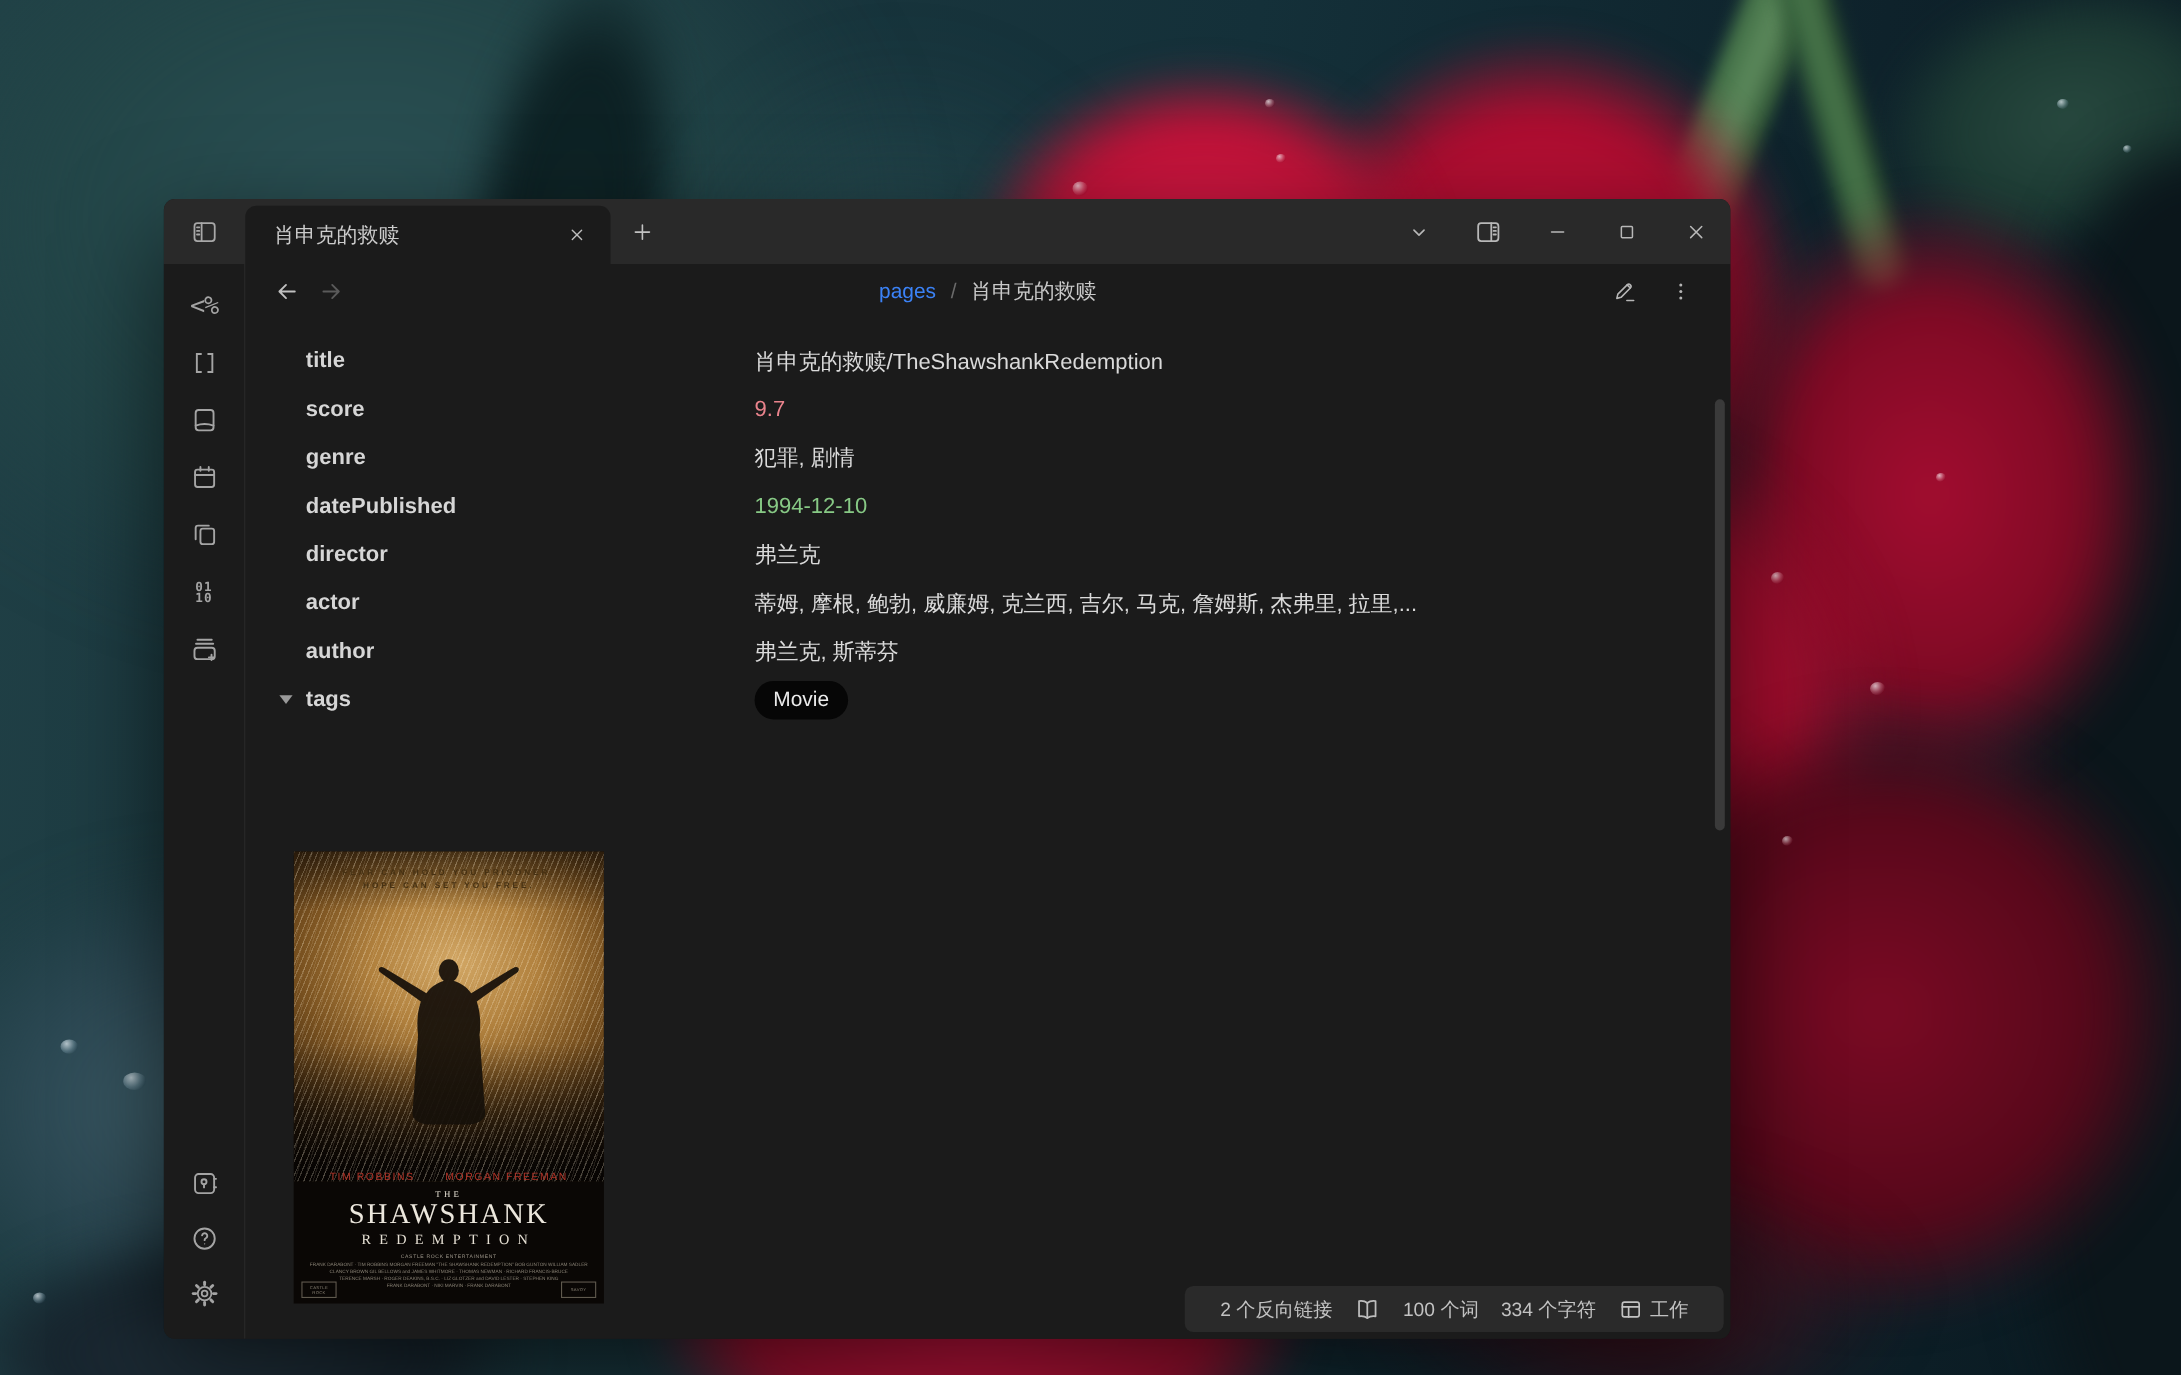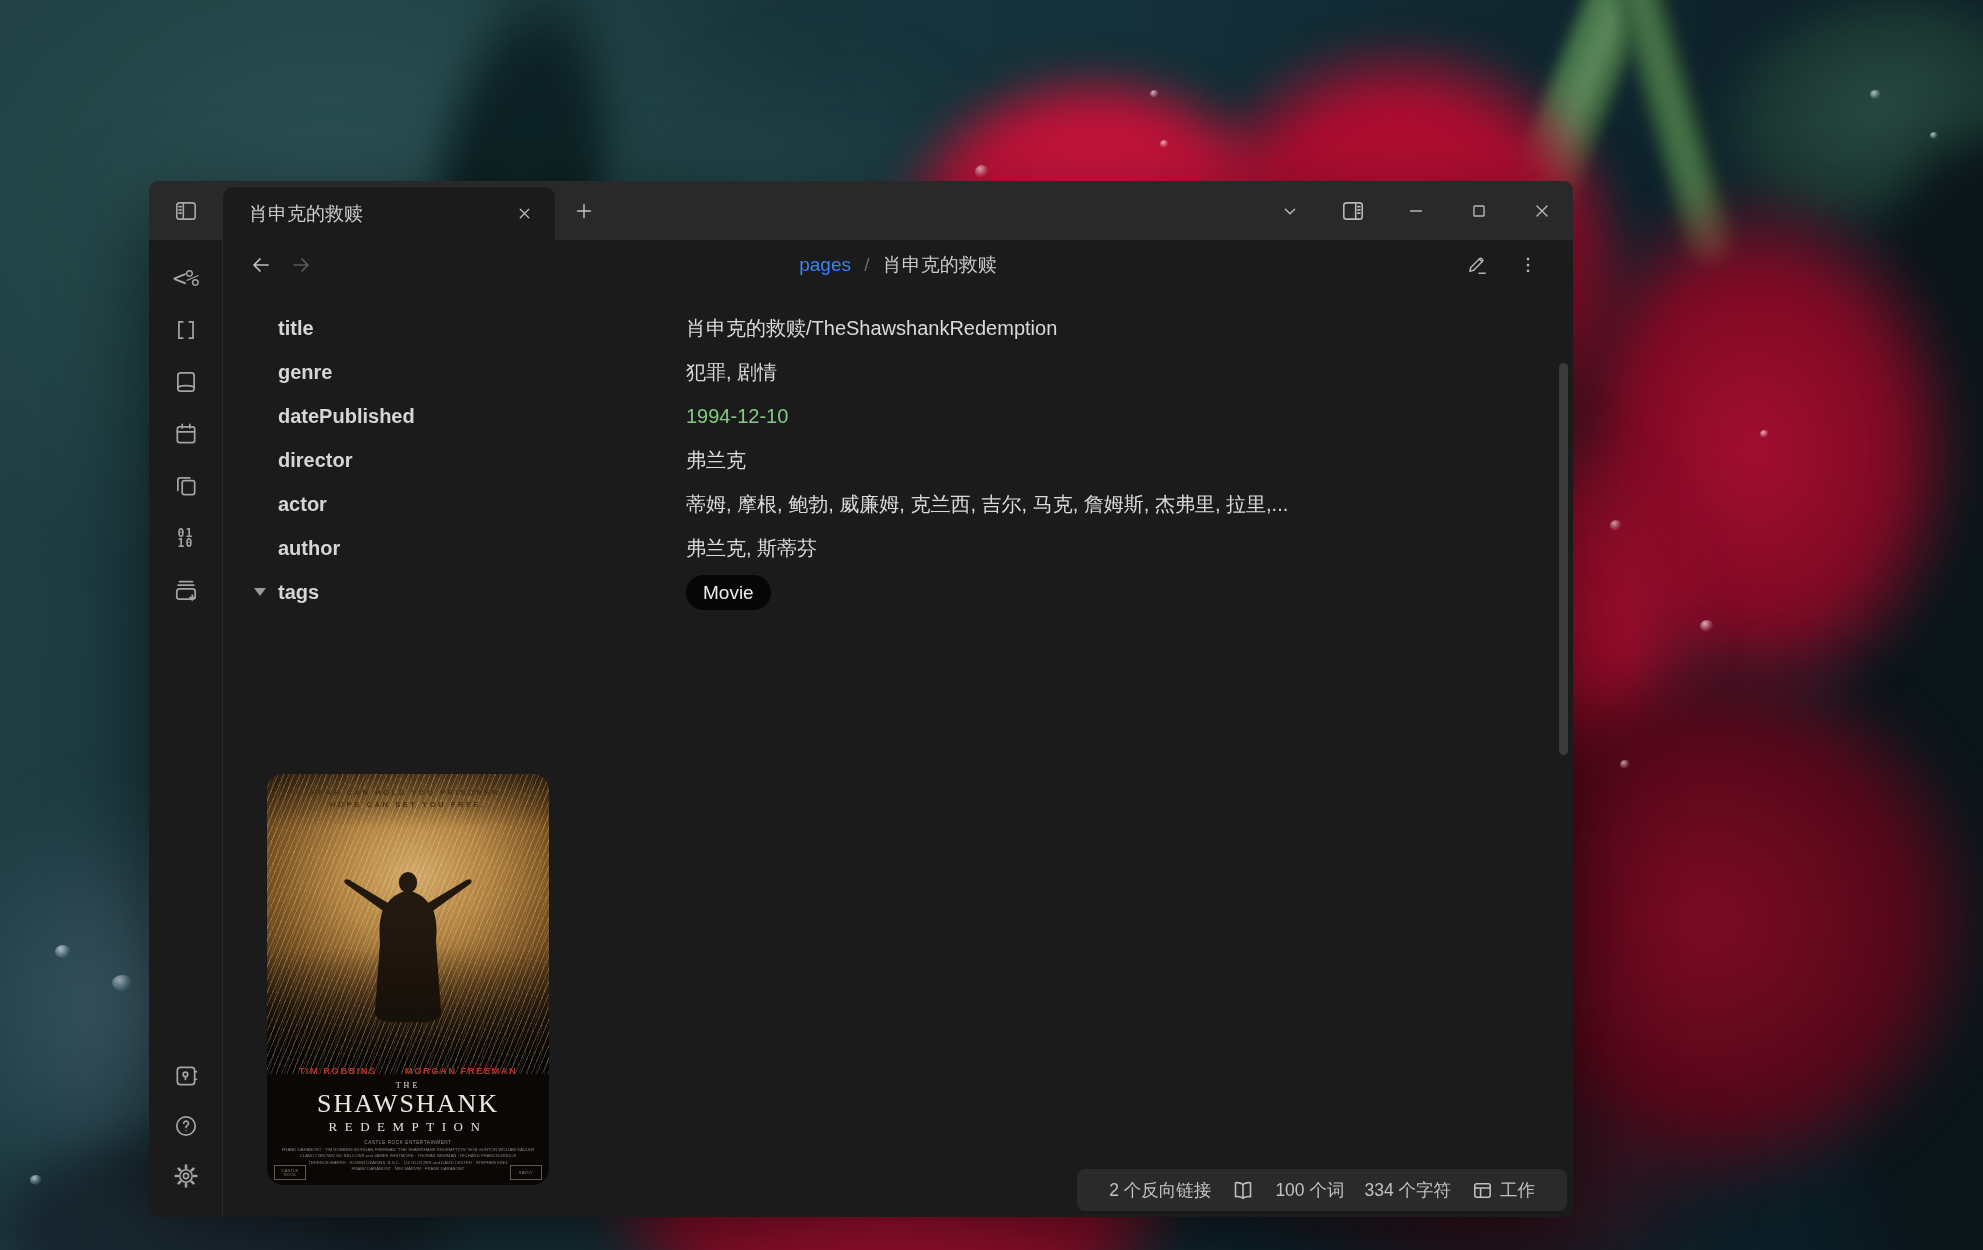--- a/index.html
+++ b/index.html
@@ -86,35 +86,35 @@
   .cell-value{font-size:20px;color:#dadada;}
   .val-score{color:var(--score_accent,#e9838c);}
   .val-date{color:var(--date_accent,#87c985);}
   .caret{position:absolute;left:-24px;top:50%;transform:translateY(-50%);width:0;height:0;
          border-left:6px solid transparent;border-right:6px solid transparent;border-top:8px solid #9a9a9a;}
   .chip{display:inline-block;background:var(--tag_bg,#060606);color:var(--tag_text,#ebebeb);
         font-size:19px;line-height:1;padding:8px 17px;border-radius:18px;}
   .row-desc{align-items:flex-start;padding-top:8px;padding-bottom:8px;}
   .row-desc .cell-value{width:820px;line-height:36px;}
 
-  .poster{position:absolute;left:44px;top:534px;width:282px;height:411px;border-radius:16px;overflow:hidden;
+  .poster{position:absolute;left:44px;top:534px;width:282px;height:411px;border-radius:0;overflow:hidden;
           background:#0a0705;}
   .poster-scene{position:absolute;left:0;top:0;right:0;height:300px;
     background:
       linear-gradient(180deg,rgba(10,6,3,.55) 0%,rgba(10,6,3,0) 18%,rgba(5,3,2,0) 58%,rgba(5,3,2,.92) 96%),
       radial-gradient(95% 75% at 52% 34%,#d2a765 0%,#b1813e 28%,#7a5220 52%,#3a250e 78%,#170e05 100%);}
   .rain{position:absolute;inset:0;
     background:repeating-linear-gradient(113deg,rgba(255,243,216,.22) 0 1px,rgba(255,243,216,0) 1px 5px);}
   .rain2{position:absolute;inset:0;opacity:.55;
     background:repeating-linear-gradient(107deg,rgba(255,236,205,.18) 0 1px,rgba(255,236,205,0) 1px 8px);}
   .silhouette{position:absolute;left:62px;top:78px;}
   .tagline{position:absolute;top:13px;left:0;right:0;text-align:center;color:#463113;
            font-size:7.5px;font-weight:bold;letter-spacing:2.6px;line-height:12px;}
   .poster-bottom{position:absolute;left:0;right:0;bottom:0;height:122px;text-align:center;color:#e6e0d4;}
-  .p-names{display:flex;justify-content:center;gap:28px;color:#b23428;font-size:9.5px;font-weight:bold;
+  .p-names{display:flex;justify-content:center;gap:28px;color:#b23428;font-size:9.5px;font-weight:normal;
            letter-spacing:1.4px;margin-top:2px;}
   .p-the{font-family:"Liberation Serif","DejaVu Serif",serif;font-size:8px;letter-spacing:3px;margin-top:5px;}
   .p-title{font-family:"Liberation Serif","DejaVu Serif",serif;font-size:26px;letter-spacing:2px;
            color:#ece7dd;margin-top:1px;line-height:26px;}
   .p-sub{font-family:"Liberation Serif","DejaVu Serif",serif;font-size:13px;letter-spacing:7.5px;margin-top:2px;}
   .p-studio{font-size:4.6px;color:#9b9488;letter-spacing:.6px;margin-top:5px;}
   .p-credits{font-size:4.3px;color:#8a8376;line-height:6.3px;width:94%;margin:2px auto 0;}
   .p-logo{position:absolute;bottom:5px;width:30px;height:13px;border:1px solid #5f594e;color:#8a8376;
           font-size:3.8px;display:flex;align-items:center;justify-content:center;letter-spacing:.3px;}
   .p-logo.left{left:7px;}  .p-logo.right{right:7px;}
@@ -337,20 +337,24 @@
             </span>
           </div>
         </div>
 
         <div class="attr-table">
           <div class="attr-row">
             <div class="cell-label">title</div>
             <div class="cell-value">肖申克的救赎/TheShawshankRedemption</div>
           </div>
           <div class="attr-row">
+            <div class="cell-label">score</div>
+            <div class="cell-value val-score">9.7</div>
+          </div>
+          <div class="attr-row">
             <div class="cell-label">genre</div>
             <div class="cell-value">犯罪, 剧情</div>
           </div>
           <div class="attr-row">
             <div class="cell-label">datePublished</div>
             <div class="cell-value val-date">1994-12-10</div>
           </div>
           <div class="attr-row">
             <div class="cell-label">director</div>
             <div class="cell-value">弗兰克</div>

